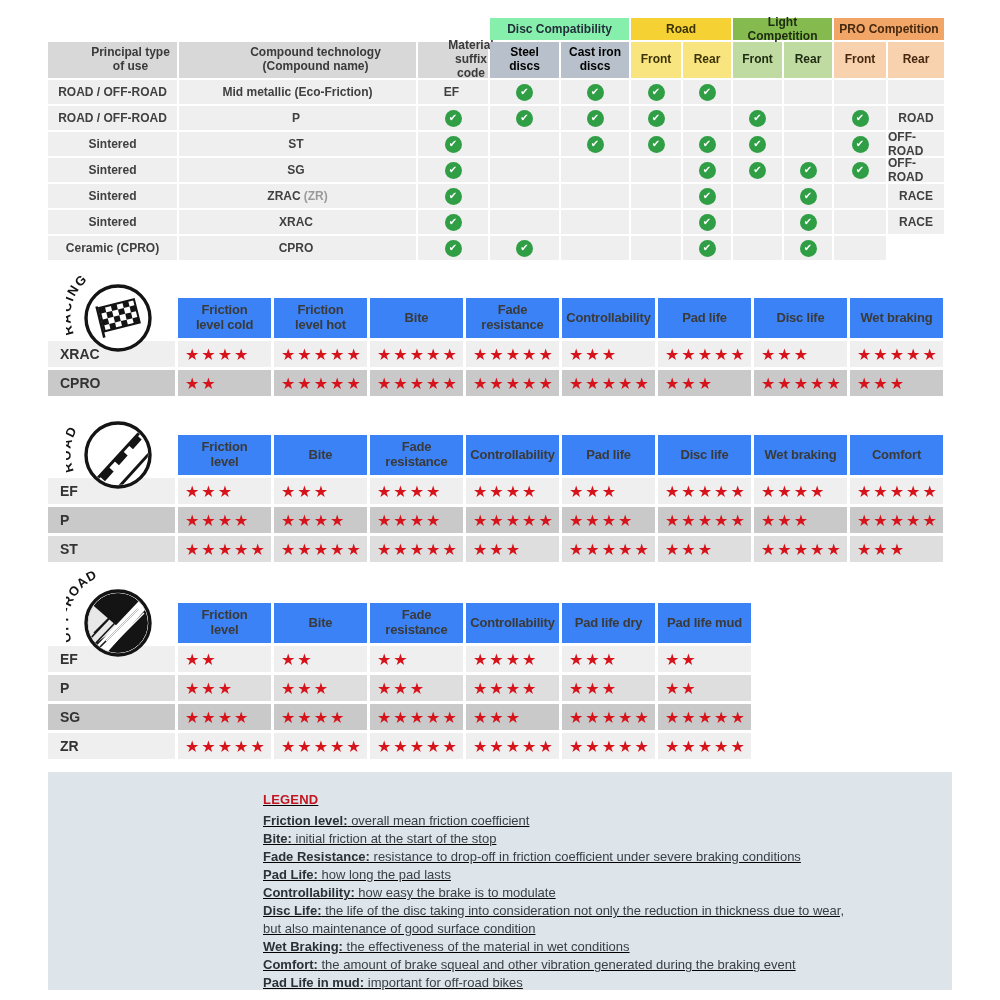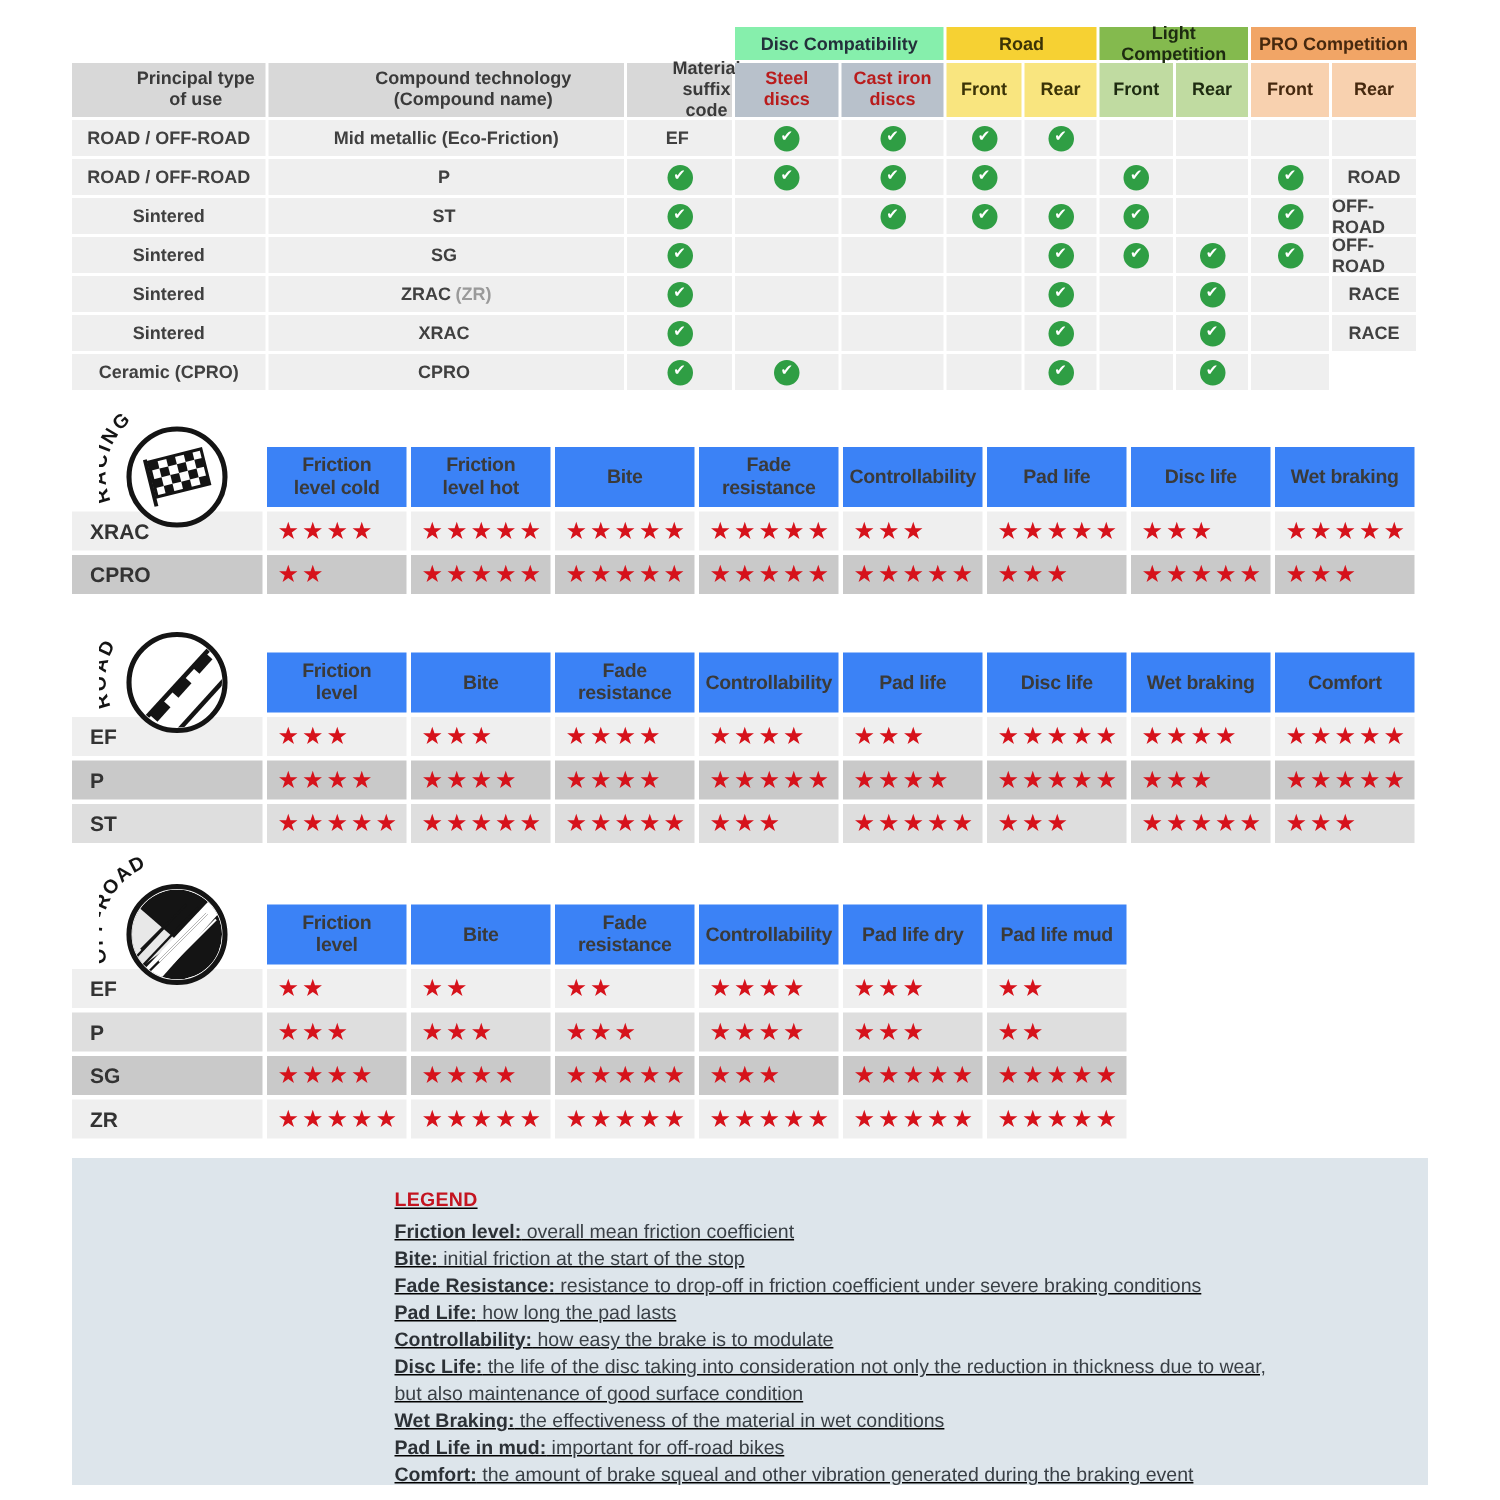--- a/index.html
+++ b/index.html
@@ -11,21 +11,21 @@
     grid-template-columns:129px 237px 70px 69px 68px 50px 48px 49px 48px 52px 56px;
     grid-template-rows:22px 36px repeat(7,24px);gap:2px;}
   .sp{background:transparent;}
   .gh{display:flex;align-items:center;justify-content:center;font-size:12px;font-weight:bold;color:#23303a;white-space:pre-line;text-align:center;}
   .gh.disc{background:#86efac;}
   .gh.road{background:#f6d133;color:#3b3306;}
   .gh.light{background:#84ba4e;color:#1d2b10;}
   .gh.pro{background:#f1a566;color:#46280e;}
   .sh{display:flex;align-items:center;justify-content:center;font-size:12px;font-weight:bold;color:#3a3a3a;line-height:1.15;white-space:pre-line;text-align:center;}
   .sh.main{background:#d8d8d8;padding-left:36px;}
-  .sh.disc{background:#b8c1cb;color:#b91c1c;}
+  .sh.disc{background:#b8c1cb;color:#000000;}
   .sh.road{background:#f9e57f;color:#3b3306;}
   .sh.light{background:#c0dba1;color:#1d2b10;}
   .sh.pro{background:#f8d1af;color:#46280e;}
   .cell{background:#efefef;display:flex;align-items:center;justify-content:center;font-size:12px;font-weight:bold;color:#404040;}
   .cell .note{color:#9a9a9a;margin-left:3px;font-weight:bold;}
   .chk .mark{display:none;}
   .chk.checked .mark{display:flex;width:17px;height:17px;border-radius:50%;background:#2f9e44;color:#fff;
     font-size:10px;line-height:1;align-items:center;justify-content:center;font-weight:bold;}
 
   
@@ -463,17 +463,17 @@
   <div class="legend">
     <div class="legend-title">LEGEND</div>
     <div class="legend-line"><b>Friction level:</b><span> overall mean friction coefficient</span></div>
     <div class="legend-line"><b>Bite:</b><span> initial friction at the start of the stop</span></div>
     <div class="legend-line"><b>Fade Resistance:</b><span> resistance to drop-off in friction coefficient under severe braking conditions</span></div>
     <div class="legend-line"><b>Pad Life:</b><span> how long the pad lasts</span></div>
     <div class="legend-line"><b>Controllability:</b><span> how easy the brake is to modulate</span></div>
     <div class="legend-line"><b>Disc Life:</b><span> the life of the disc taking into consideration not only the reduction in thickness due to wear,</span></div>
     <div class="legend-line"><b></b><span>but also maintenance of good surface condition</span></div>
     <div class="legend-line"><b>Wet Braking:</b><span> the effectiveness of the material in wet conditions</span></div>
+    <div class="legend-line"><b>Comfort:</b><span> the amount of brake squeal and other vibration generated during the braking event</span></div>
     <div class="legend-line"><b>Pad Life in mud:</b><span> important for off-road bikes</span></div>
-    <div class="legend-line"><b>Comfort:</b><span> the amount of brake squeal and other vibration generated during the braking event</span></div>
   </div>
 
 </div>
 
 </body></html>

